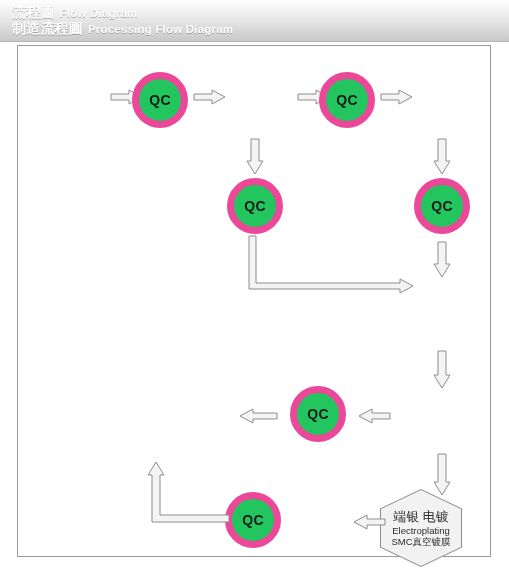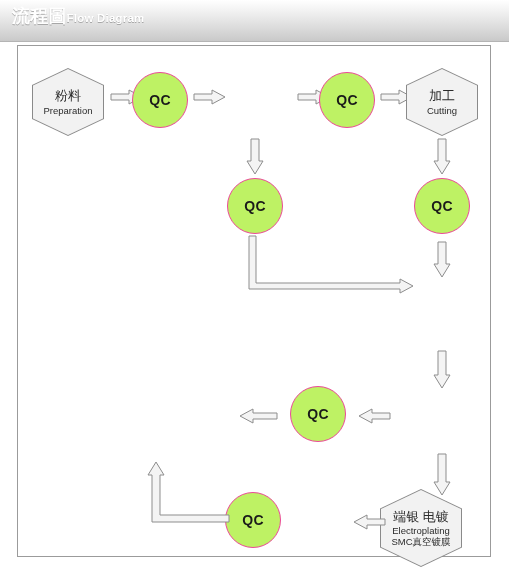--- a/index.html
+++ b/index.html
@@ -18,22 +18,22 @@
     border-bottom:1px solid #b4b4b4;
     box-sizing:border-box;
   }
   .hline{
     position:absolute;left:12px;color:#ffffff;font-weight:bold;
     white-space:nowrap;letter-spacing:.2px;
     text-shadow:0 1px 0 rgba(120,120,120,.55);
   }
   .hline1{top:4px;font-size:12.5px;}
   .hline2{top:20px;font-size:12.5px;}
-  .hline .zh{font-size:18px;}
-  .hline .en{font-size:11.5px;}
+  .hline .zh{font-size:14px;}
+  .hline .en{font-size:11.5px;margin-left:5px;}
 
   
   .frame{
     position:absolute;left:17px;top:45px;
     width:474px;height:512px;
     border:1px solid #9b9b9b;
     background:#ffffff;
     box-sizing:border-box;
   }
 
@@ -53,22 +53,22 @@
     clip-path:polygon(50% 0%,100% 25%,100% 75%,50% 100%,0% 75%,0% 25%);
     padding:1px;
     box-sizing:border-box;
     display:block;
   }
   .hex .zh{font-size:13px;color:#2b2b2b;line-height:1.25;white-space:nowrap;}
   .hex .en{font-size:9.5px;color:#2b2b2b;line-height:1.18;white-space:nowrap;}
 
   .circle{
     border-radius:50%;
-    background:#bef264;
-    border:1px solid #ec4899;
+    background:#22c55e;
+    border:7px solid #ec4899;
     display:flex;align-items:center;justify-content:center;
     box-sizing:border-box;
   }
   .circle span{font-size:14px;font-weight:bold;color:#1a1a1a;letter-spacing:.3px;}
 
   
   .arrow{position:absolute;}
   .arrow svg{display:block;overflow:visible;}
   .arrow path,.arrow polyline,.arrow polygon{
     fill:#f4f4f4;stroke:#8d8d8d;stroke-width:1;
@@ -77,30 +77,27 @@
 </style>
 </head>
 <body>
 
 <div id="root">
 
   <div class="header">
     <div class="hline hline1">
       <span class="zh">流程圖</span><span class="en">Flow Diagram</span>
     </div>
+    <div class="hline hline2">
+      <span class="zh">制造流程圖</span><span class="en">Processing Flow Diagram</span>
+    </div>
   </div>
 
   <div class="frame">
 
-    <div class="node hexwrap" style="left:14px;top:22px;width:72px;height:68px;">
-      <div class="hex" style="width:70px;height:66px;">
-        <div class="zh">粉料</div>
-        <div class="en">Preparation</div>
-      </div>
-    </div>
 
     <div class="arrow" style="left:93px;top:43px;">
       <svg width="32" height="16" viewBox="0 0 32 16">
           <polygon points="0,5 18,5 18,1 31,8 18,15 18,11 0,11"></polygon>
         </svg>
     </div>
 
     <div class="node circle" style="left:114px;top:26px;width:56px;height:56px;">
       <span>QC</span>
     </div>
@@ -121,26 +118,20 @@
     <div class="node circle" style="left:301px;top:26px;width:56px;height:56px;">
       <span>QC</span>
     </div>
 
     <div class="arrow" style="left:363px;top:43px;">
       <svg width="32" height="16" viewBox="0 0 32 16">
           <polygon points="0,5 18,5 18,1 31,8 18,15 18,11 0,11"></polygon>
         </svg>
     </div>
 
-    <div class="node hexwrap" style="left:388px;top:22px;width:72px;height:68px;">
-      <div class="hex" style="width:70px;height:66px;">
-        <div class="zh">加工</div>
-        <div class="en">Cutting</div>
-      </div>
-    </div>
 
     <div class="arrow" style="left:228px;top:93px;">
       <svg width="18" height="36" viewBox="0 0 18 36">
           <polygon points="5,0 13,0 13,22 17,22 9,35 1,22 5,22"></polygon>
         </svg>
     </div>
 
     <div class="arrow" style="left:415px;top:93px;">
       <svg width="18" height="36" viewBox="0 0 18 36">
           <polygon points="5,0 13,0 13,22 17,22 9,35 1,22 5,22"></polygon>

